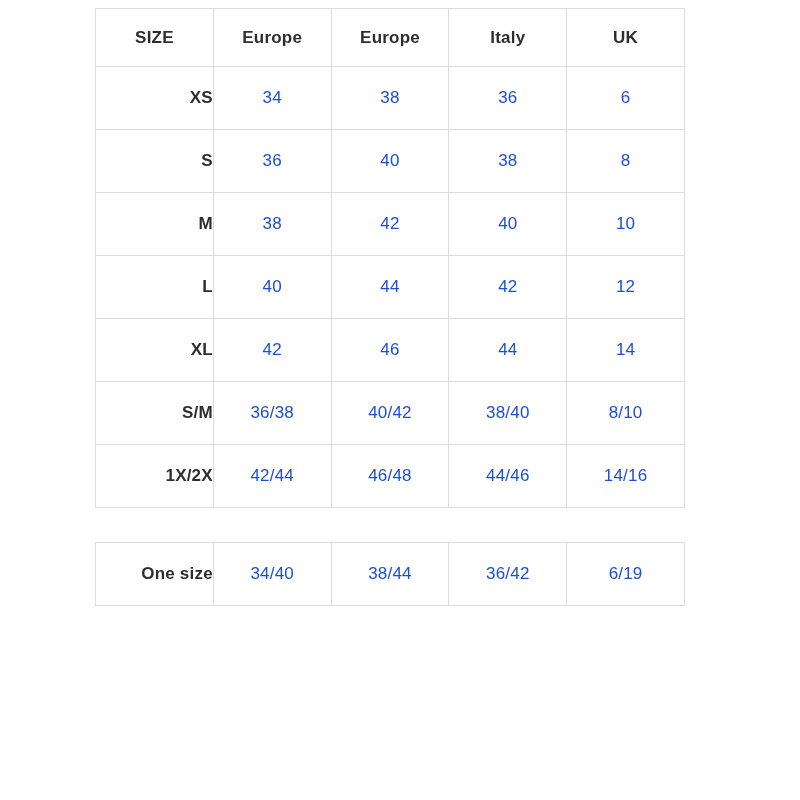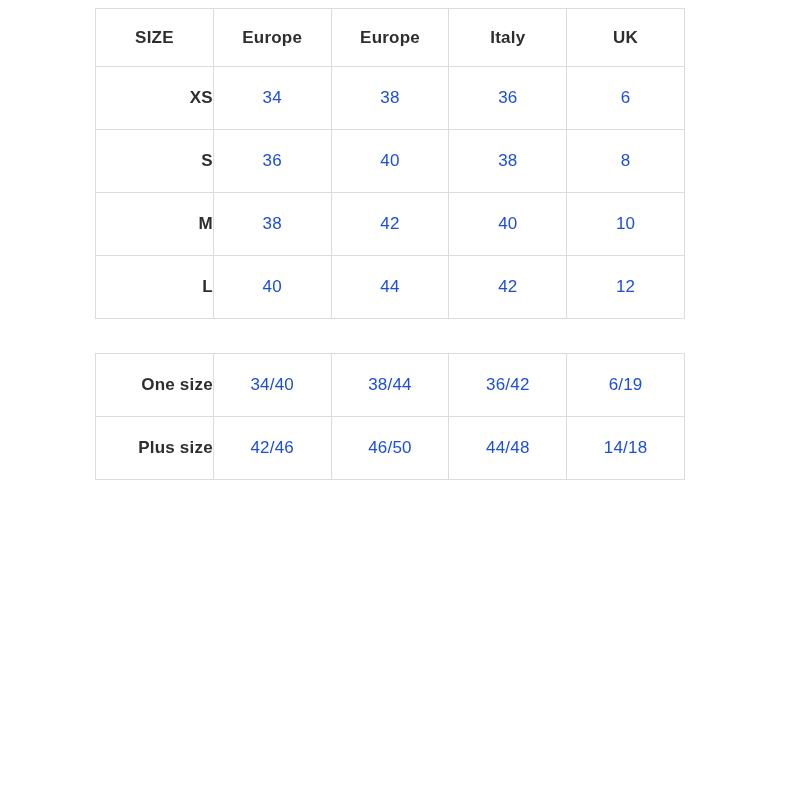--- a/index.html
+++ b/index.html
@@ -95,34 +95,48 @@
             <td class="value-cell">40</td>
             <td class="value-cell">10</td>
           </tr>
           <tr>
             <td class="label-cell">L</td>
             <td class="value-cell">40</td>
             <td class="value-cell">44</td>
             <td class="value-cell">42</td>
             <td class="value-cell">12</td>
           </tr>
+          <tr>
+            <td class="label-cell">XL</td>
+            <td class="value-cell">42</td>
+            <td class="value-cell">46</td>
+            <td class="value-cell">44</td>
+            <td class="value-cell">14</td>
+          </tr>
+          <tr>
+            <td class="label-cell">S/M</td>
+            <td class="value-cell">36/38</td>
+            <td class="value-cell">40/42</td>
+            <td class="value-cell">38/40</td>
+            <td class="value-cell">8/10</td>
+          </tr>
+          <tr>
+            <td class="label-cell">1X/2X</td>
+            <td class="value-cell">42/44</td>
+            <td class="value-cell">46/48</td>
+            <td class="value-cell">44/46</td>
+            <td class="value-cell">14/16</td>
+          </tr>
         </tbody>
       </table>
     <table class="size-table">
         <tbody>
           <tr>
             <td class="label-cell">One size</td>
             <td class="value-cell">34/40</td>
             <td class="value-cell">38/44</td>
             <td class="value-cell">36/42</td>
             <td class="value-cell">6/19</td>
           </tr>
-          <tr>
-            <td class="label-cell">Plus size</td>
-            <td class="value-cell">42/46</td>
-            <td class="value-cell">46/50</td>
-            <td class="value-cell">44/48</td>
-            <td class="value-cell">14/18</td>
-          </tr>
         </tbody>
       </table>
   </div>
 </div>
 
 </body></html>

